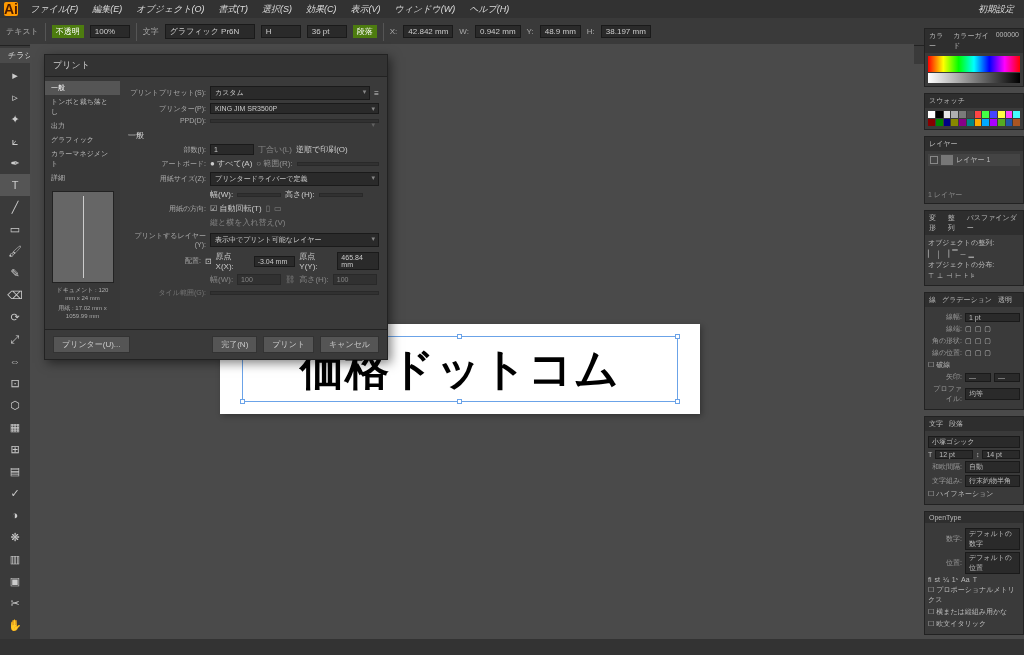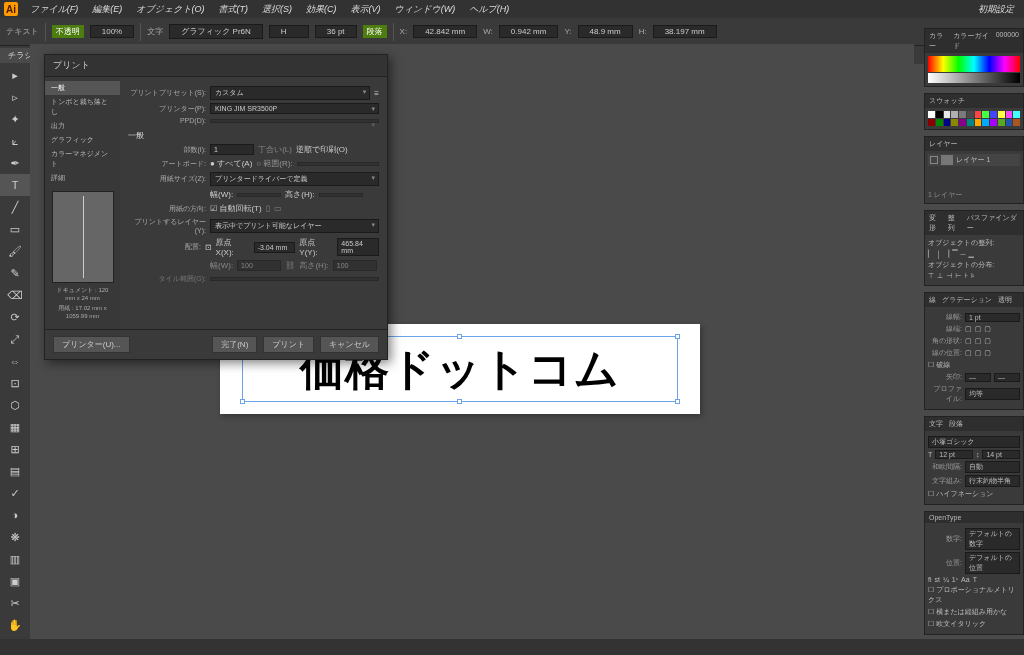--- a/index.html
+++ b/index.html
@@ -1,27 +1,27 @@
 <!DOCTYPE html>
 <html><head>
 <meta charset="utf-8">
 <style>
 * { margin: 0; padding: 0; box-sizing: border-box; font-family: "Hiragino Sans", "Meiryo", sans-serif; }
 body { background: #4a4a4a; color: #ccc; font-size: 9px; width: 1024px; height: 655px; overflow: hidden; position: relative; }
 
 
 .menubar { background: #323232; height: 18px; display: flex; align-items: center; padding: 0 4px; gap: 2px; font-size: 9px; color: #ddd; }
-.menubar .logo { width: 14px; height: 14px; background: #ff9a00; border-radius: 2px; display: flex; align-items: center; justify-content: center; color: #4a1a00; font-weight: bold; font-size: 10px; margin-right: 4px; }
+.menubar .logo { width: 14px; height: 14px; background: #ff9a00; border-radius: 2px; display: flex; align-items: center; justify-content: center; color: #4a1a00; font-weight: bold; font-size: 14px; margin-right: 4px; }
 .menubar span.mi { padding: 2px 6px; cursor: pointer; font-style: italic; }
 
 
 .optionsbar { background: #3a3a3a; height: 28px; display: flex; align-items: center; padding: 0 6px; gap: 6px; font-size: 8px; color: #ccc; border-bottom: 1px solid #222; }
 .optionsbar .sep { width: 1px; height: 18px; background: #555; }
 .optionsbar .lbl { color: #aaa; }
-.optionsbar .val { background: #2a2a2a; border: 1px solid #1a1a1a; padding: 1px 11px; min-width: 40px; }
+.optionsbar .val { background: #2a2a2a; border: 1px solid #1a1a1a; padding: 1px 4px; min-width: 40px; }
 .optionsbar .chip { background: #4d7c0f; padding: 1px 4px; color: #fff; }
 
 
 .doctab { background: #3a3a3a; height: 18px; display: flex; align-items: center; font-size: 8px; color: #ddd; }
 .doctab .tab { background: #4a4a4a; padding: 2px 8px; border-right: 1px solid #222; }
 
 
 .toolbox { position: absolute; left: 0; top: 64px; width: 30px; background: #3a3a3a; display: flex; flex-direction: column; }
 .toolbox .tool { width: 30px; height: 22px; display: flex; align-items: center; justify-content: center; color: #ccc; font-size: 11px; }
 .toolbox .tool.sel { background: #555; }
@@ -216,20 +216,24 @@
           <span class="rinput" style="opacity:.5"></span>
           <span>高さ(H):</span>
           <span class="rinput" style="opacity:.5"></span>
         </div>
       <div class="row">
           <span class="rlabel">用紙の方向:</span>
           <span>☑ <span>自動回転(T)</span></span>
           <span style="opacity:.5">▯</span>
           <span style="opacity:.5">▭</span>
         </div>
+      <div class="row">
+          <span class="rlabel"></span>
+          <span style="opacity:.5">縦と横を入れ替え(V)</span>
+        </div>
 
       <div class="row">
           <span class="rlabel">プリントするレイヤー(Y):</span>
           <div class="rselect">表示中でプリント可能なレイヤー</div>
         </div>
       <div class="row">
           <span class="rlabel">配置:</span>
           <span>⊡</span>
           <span>原点 X(X):</span>
           <span class="rinput">-3.04 mm</span>

